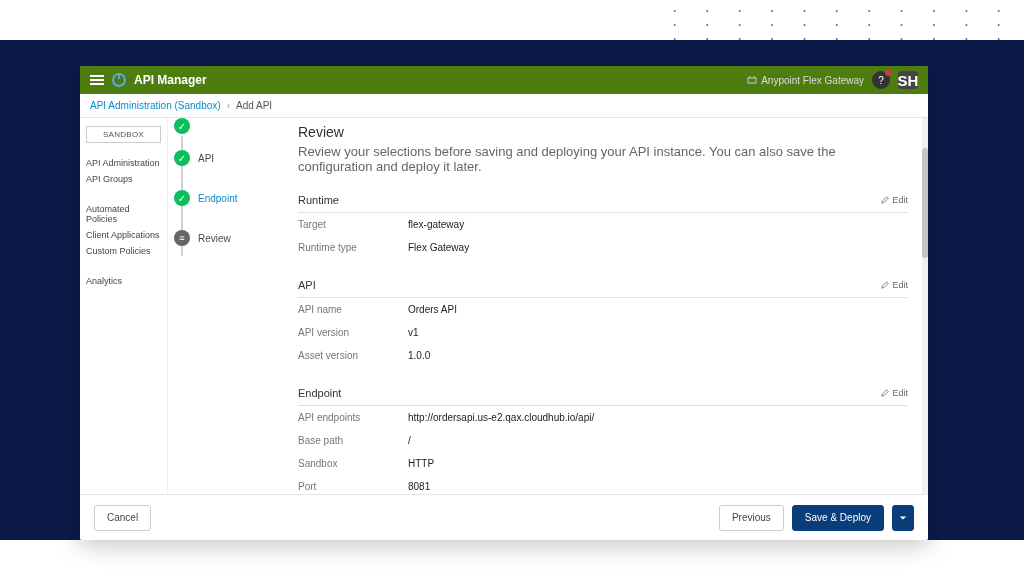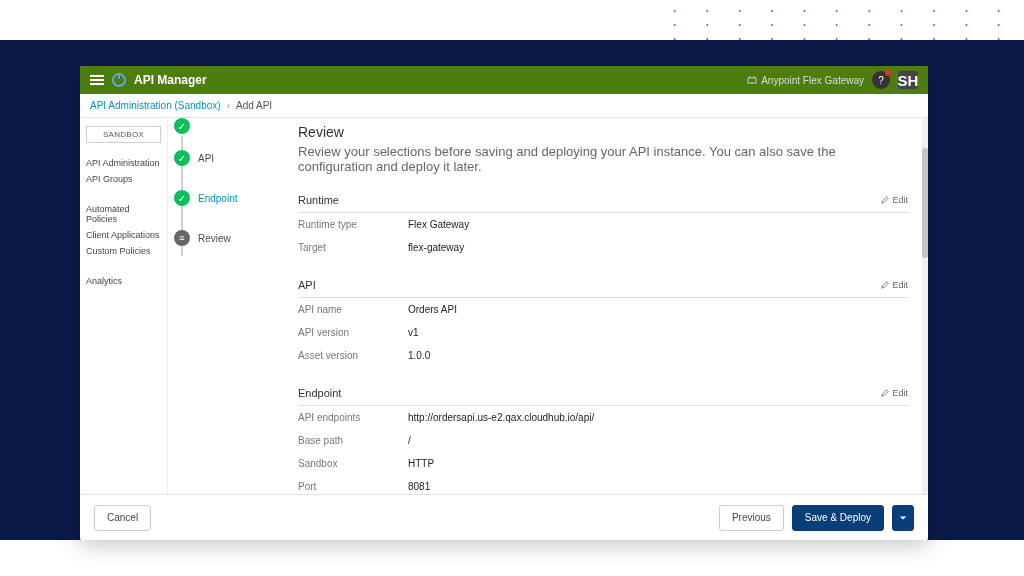--- a/index.html
+++ b/index.html
@@ -140,26 +140,26 @@
         <div class="section-head">
           <div class="sec-title">Runtime</div>
           <div class="edit-link">
             <svg width="8" height="8" viewBox="0 0 10 10">
                 <path d="M1 9l1-3 5-5 2 2-5 5-3 1z" fill="none" stroke="#666" stroke-width="1"></path>
               </svg>
             <span>Edit</span>
           </div>
         </div>
         <div class="row">
+            <div class="k">Target</div>
+            <div class="v">flex-gateway</div>
+          </div>
+        <div class="row">
             <div class="k">Runtime type</div>
             <div class="v">Flex Gateway</div>
-          </div>
-        <div class="row">
-            <div class="k">Target</div>
-            <div class="v">flex-gateway</div>
           </div>
       </div>
 
       <div class="section">
         <div class="section-head">
           <div class="sec-title">API</div>
           <div class="edit-link">
             <svg width="8" height="8" viewBox="0 0 10 10">
                 <path d="M1 9l1-3 5-5 2 2-5 5-3 1z" fill="none" stroke="#666" stroke-width="1"></path>
               </svg>

